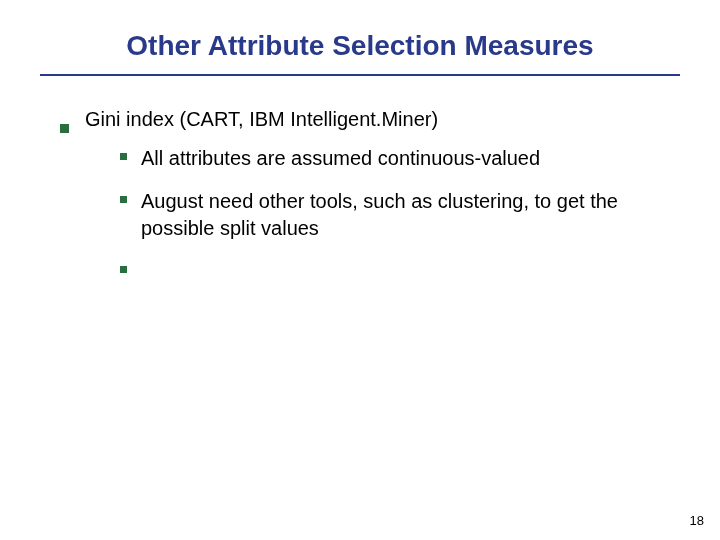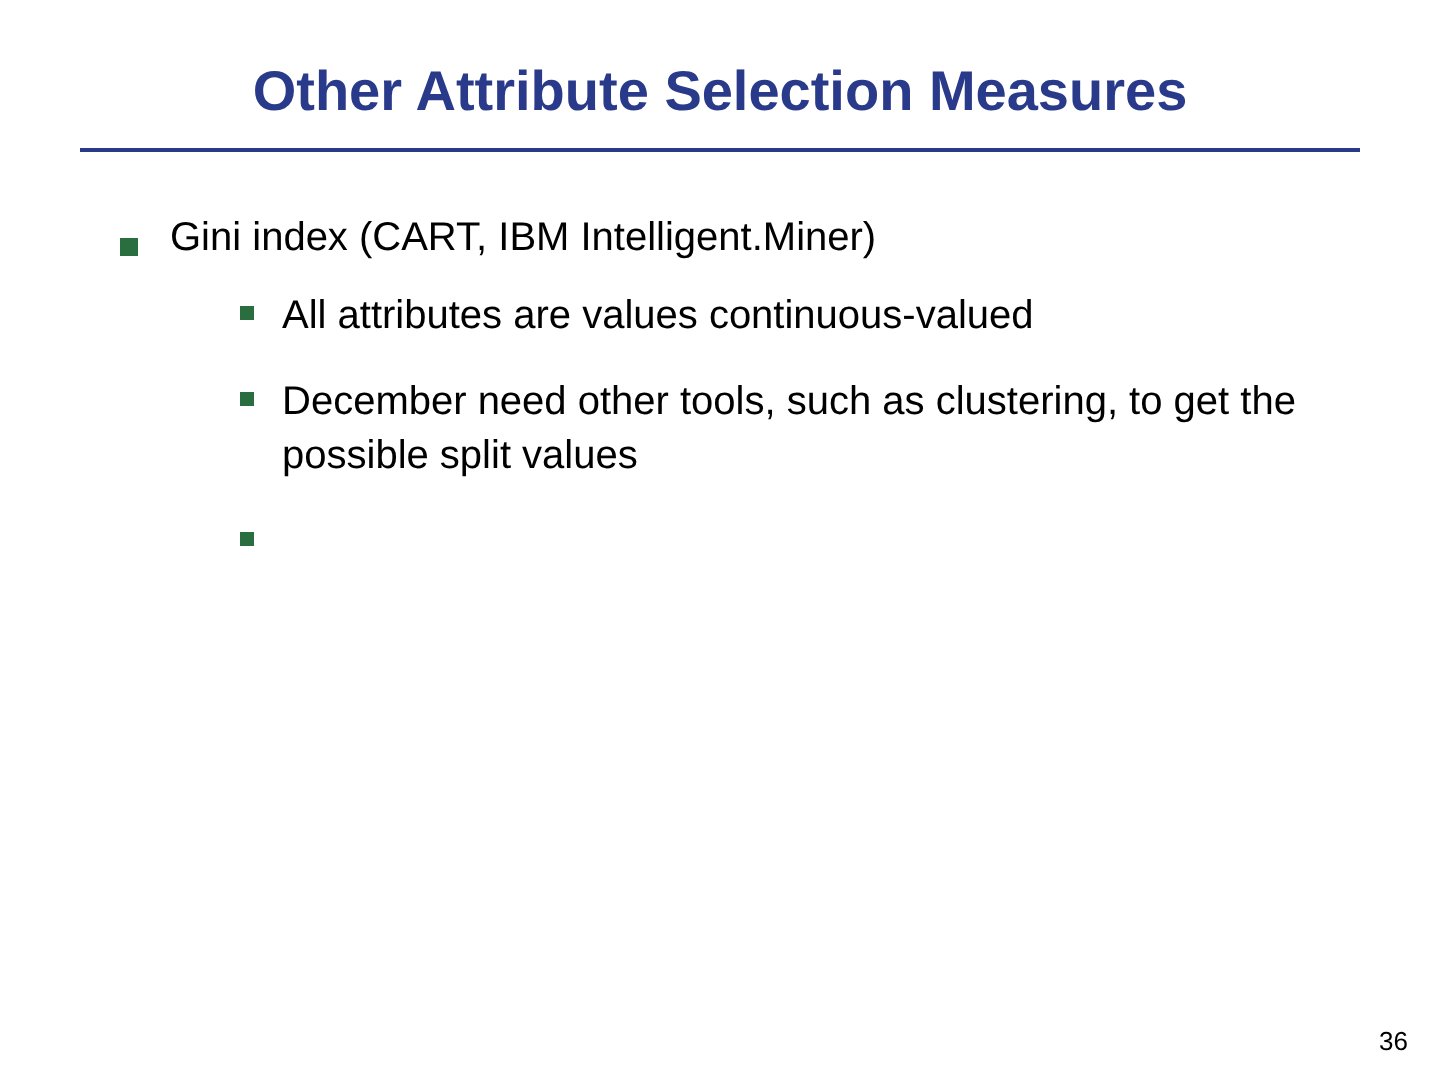--- a/index.html
+++ b/index.html
@@ -1,47 +1,47 @@
 <!DOCTYPE html>
 <html><head>
 <meta charset="utf-8">
 <style>
   * { margin: 0; padding: 0; box-sizing: border-box; }
   html, body { width: 720px; height: 540px; background: #fff; font-family: Verdana, Geneva, sans-serif; }
   .slide { width: 720px; height: 540px; position: relative; padding: 30px 40px 0 40px; }
   .title { color: #2a3a8a; font-size: 28px; text-align: center; margin: 0 0 12px 0; }
   .rule { border: none; border-top: 2px solid #2a3a8a; margin: 0 0 30px 0; }
-  .lvl1 { display: flex; align-items: center; margin: 0 0 12px 20px; }
+  .lvl1 { display: flex; align-items: flex-end; margin: 0 0 12px 20px; }
   .lvl2 { display: flex; align-items: flex-start; margin: 0 0 16px 80px; }
   .bullet { width: 9px; height: 9px; background: #2a6e3f; flex-shrink: 0; margin-top: 8px; margin-right: 16px; }
   .bullet.small { width: 7px; height: 7px; margin-top: 8px; margin-right: 14px; }
   .text { color: #000; font-size: 20px; line-height: 1.35; }
   .pagenum { position: absolute; right: 16px; bottom: 12px; font-size: 13px; color: #000; }
 </style>
 </head>
 <body>
 
 <div class="slide">
   <h1 class="title">Other Attribute Selection Measures</h1>
   <hr class="rule">
 
   <div class="lvl1">
     <span class="bullet"></span>
     <span class="text">Gini index (CART, IBM Intelligent.Miner)</span>
   </div>
 
   <div class="lvl2">
     <span class="bullet small"></span>
-    <span class="text">All attributes are values continuous-valued</span>
+    <span class="text">All attributes are assumed continuous-valued</span>
   </div>
 
 
   <div class="lvl2">
     <span class="bullet small"></span>
-    <span class="text">December need other tools, such as clustering, to get the possible split values</span>
+    <span class="text">August need other tools, such as clustering, to get the possible split values</span>
   </div>
 
   <div class="lvl2">
     <span class="bullet small"></span>
   </div>
 
-  <div class="pagenum">36</div>
+  <div class="pagenum">18</div>
 </div>
 
 </body></html>

